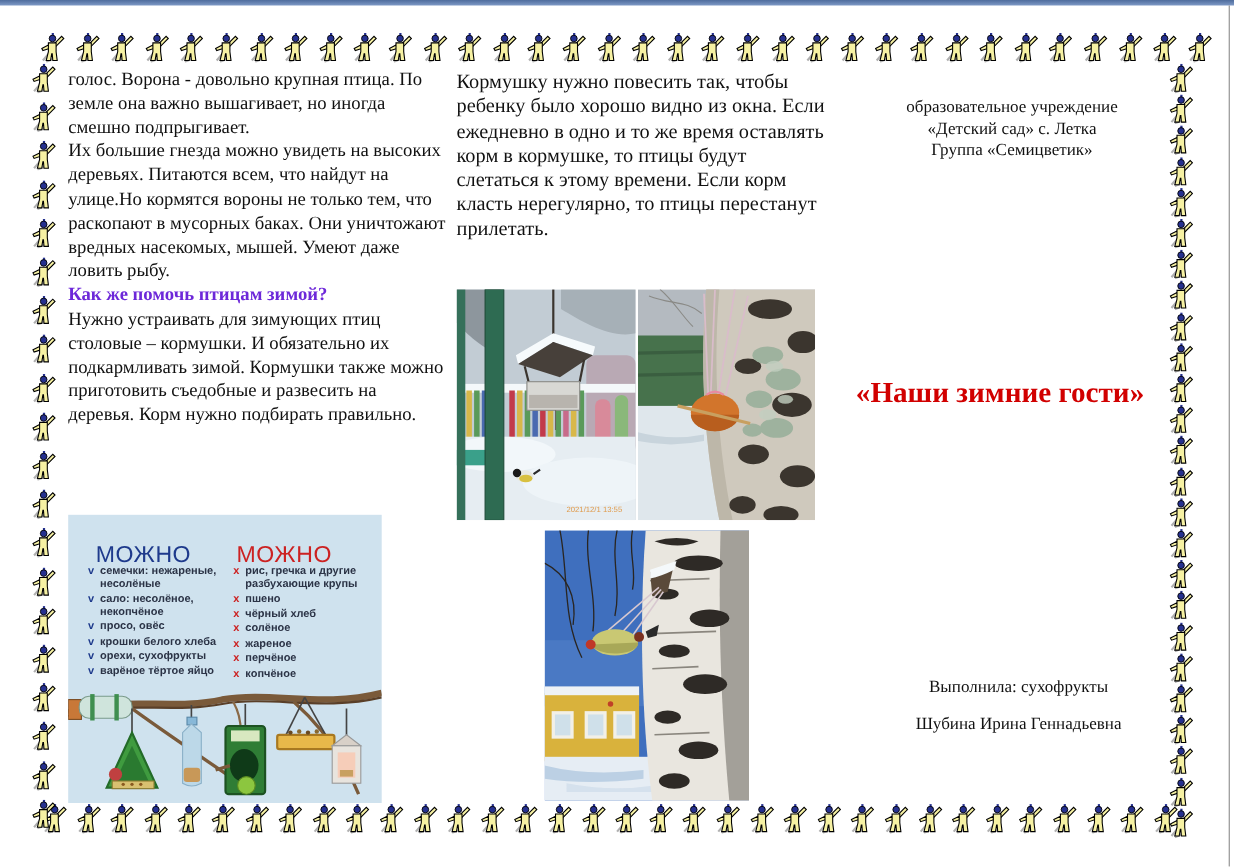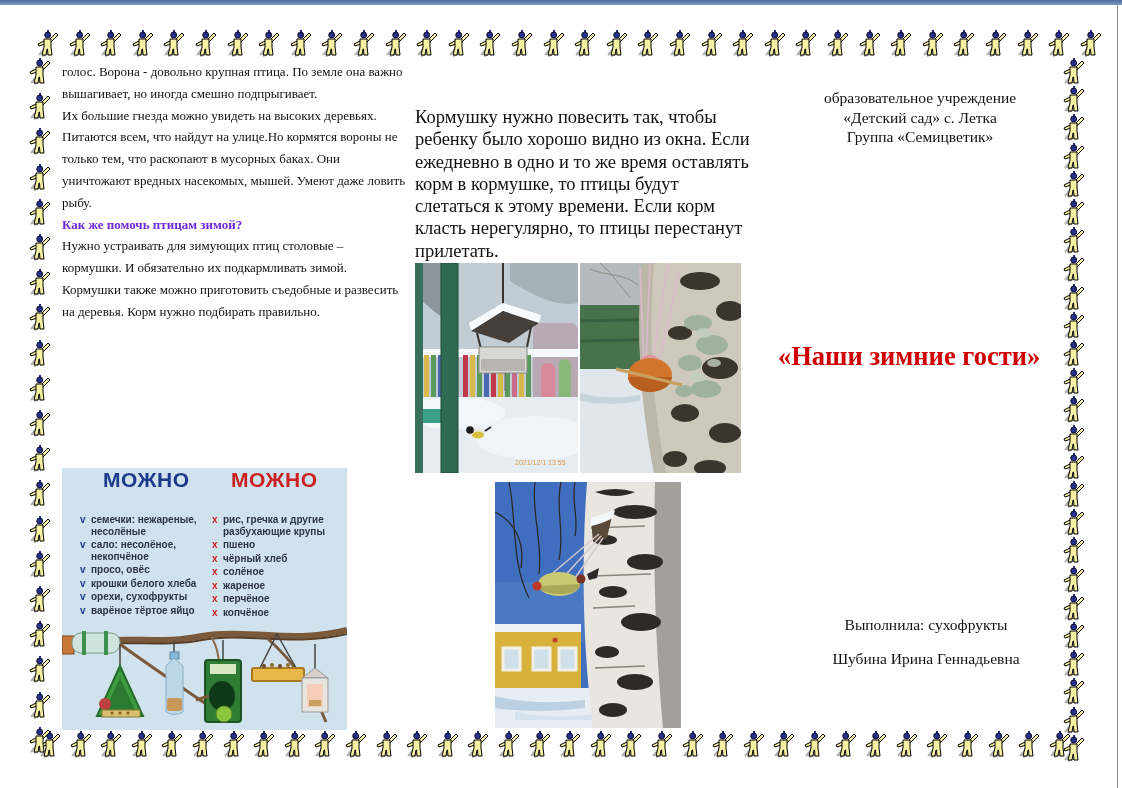--- a/index.html
+++ b/index.html
@@ -7,30 +7,30 @@
         font-family:"Liberation Serif",serif;color:#111;}
   .topbar{position:absolute;left:0;top:0;width:1122px;height:5px;
           background:linear-gradient(#4e6c9d,#7e99c6);}
   .right-edge{position:absolute;left:1117px;top:5px;width:1px;height:783px;background:#8c8c8c;}
 
   
   .bicon{position:absolute;width:24px;height:27px;}
 
   
   .col-left{position:absolute;left:62px;top:61px;width:344px;
-            font-size:13px;line-height:21.8px;}
+            font-size:17px;line-height:21.8px;}
   .col-left p{margin:0;}
   .red-head{color:#6d28d9;font-weight:bold;}
   .col-mid{position:absolute;left:415px;top:64px;width:336px;
-           font-size:18.5px;line-height:22.3px;margin-top:42px;}
+           font-size:18.5px;line-height:22.3px;}
 
   
   .infog{position:absolute;left:62px;top:468px;width:285px;height:262px;
          background:#cfe2ee;font-family:"Liberation Sans",sans-serif;}
-  .infog-title{position:absolute;top:0;font-size:21px;font-weight:700;letter-spacing:.5px;margin-left:16px;}
+  .infog-title{position:absolute;top:25px;font-size:21px;font-weight:400;letter-spacing:.5px;}
   .can-title{left:25px;color:#1e3a8c;}
   .cannot-title{left:153px;color:#cc2222;}
   .ilist{position:absolute;top:46px;font-size:10px;font-weight:bold;color:#2b3346;}
   .can-list{left:18px;width:120px;}
   .cannot-list{left:150px;width:118px;}
   .irow{display:flex;margin:0 0 2px 0;line-height:11.5px;}
   .imark{width:11px;flex:0 0 11px;font-weight:800;}
   .can-list .imark{color:#1e3a8c;}
   .cannot-list .imark{color:#cc2222;}
   .branch-art{position:absolute;left:0px;top:148px;width:285px;height:114px;}

